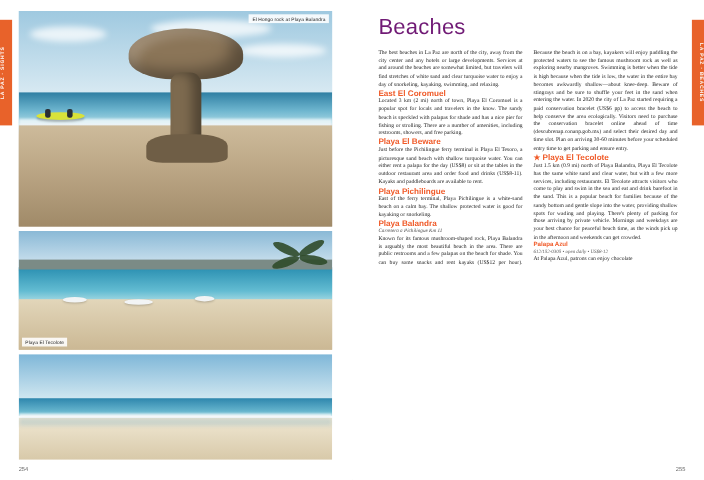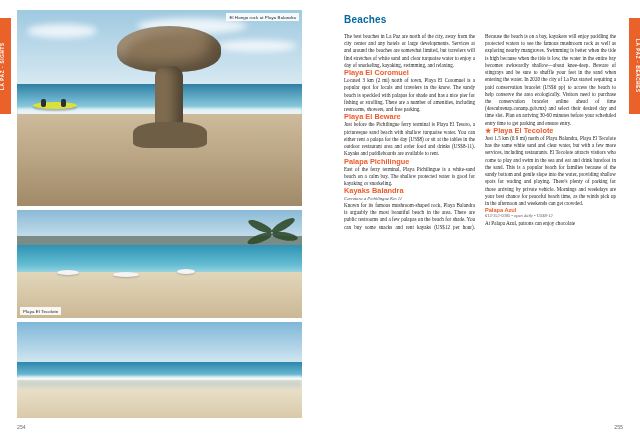--- a/index.html
+++ b/index.html
@@ -152,23 +152,23 @@
 
   
   .rp-inner {
     position: absolute;
     left: 24px;
     top: 14px;
     width: 272px;
     height: 404px;
   }
   .section-title {
-    color: #0369a1;
-    font-size: 10px;
-    font-weight: bold;
+    color: #701a75;
+    font-size: 20px;
+    font-weight: normal;
     margin: 0 0 8px 0;
     letter-spacing: 0.2px;
   }
   .cols {
     column-count: 2;
     column-gap: 10px;
     width: 272px;
     height: 382px;
   }
   .cols p, .cols h3, .cols h4 {
@@ -294,30 +294,30 @@
       <span>LA PAZ  ·  BEACHES</span>
     </div>
 
     <div class="rp-inner">
       <h2 class="section-title">Beaches</h2>
 
       <div class="cols">
 
         <p class="body-text">The best beaches in La Paz are north of the city, away from the city center and any hotels or large developments. Services at and around the beaches are somewhat limited, but travelers will find stretches of white sand and clear turquoise water to enjoy a day of snorkeling, kayaking, swimming, and relaxing.</p>
 
-        <h3 class="sub-head">Playa El Coromuel</h3>
+        <h3 class="sub-head">East El Coromuel</h3>
         <p class="body-text">Located 3 km (2 mi) north of town, Playa El Coromuel is a popular spot for locals and travelers in the know. The sandy beach is speckled with palapas for shade and has a nice pier for fishing or strolling. There are a number of amenities, including restrooms, showers, and free parking.</p>
 
         <h3 class="sub-head">Playa El Beware</h3>
         <p class="body-text">Just before the Pichilingue ferry terminal is Playa El Tesoro, a picturesque sand beach with shallow turquoise water. You can either rent a palapa for the day (US$8) or sit at the tables in the outdoor restaurant area and order food and drinks (US$8-11). Kayaks and paddleboards are available to rent.</p>
 
-        <h3 class="sub-head">Palapa Pichilingue</h3>
+        <h3 class="sub-head">Playa Pichilingue</h3>
         <p class="body-text">East of the ferry terminal, Playa Pichilingue is a white-sand beach on a calm bay. The shallow protected water is good for kayaking or snorkeling.</p>
 
-        <h3 class="sub-head">Kayaks Balandra</h3>
+        <h3 class="sub-head">Playa Balandra</h3>
         <div class="sub-sub">Carretera a Pichilingue Km 11</div>
         <p class="body-text">Known for its famous mushroom-shaped rock, Playa Balandra is arguably the most beautiful beach in the area. There are public restrooms and a few palapas on the beach for shade. You can buy some snacks and rent kayaks (US$12 per hour). Because the beach is on a bay, kayakers will enjoy paddling the protected waters to see the famous mushroom rock as well as exploring nearby mangroves. Swimming is better when the tide is high because when the tide is low, the water in the entire bay becomes awkwardly shallow—about knee-deep. Beware of stingrays and be sure to shuffle your feet in the sand when entering the water. In 2020 the city of La Paz started requiring a paid conservation bracelet (US$6 pp) to access the beach to help conserve the area ecologically. Visitors need to purchase the conservation bracelet online ahead of time (descubrenap.conanp.gob.mx) and select their desired day and time slot. Plan on arriving 30-60 minutes before your scheduled entry time to get parking and ensure entry.</p>
 
         <h3 class="sub-head star">Playa El Tecolote</h3>
         <p class="body-text">Just 1.5 km (0.9 mi) north of Playa Balandra, Playa El Tecolote has the same white sand and clear water, but with a few more services, including restaurants. El Tecolote attracts visitors who come to play and swim in the sea and eat and drink barefoot in the sand. This is a popular beach for families because of the sandy bottom and gentle slope into the water, providing shallow spots for wading and playing. There's plenty of parking for those arriving by private vehicle. Mornings and weekdays are your best chance for peaceful beach time, as the winds pick up in the afternoon and weekends can get crowded.</p>
 
         <h4 class="listing-name">Palapa Azul</h4>
         <div class="listing-meta">612/152-0305 • open daily • US$8-12</div>
         <p class="body-text">At Palapa Azul, patrons can enjoy chocolate</p>
 

